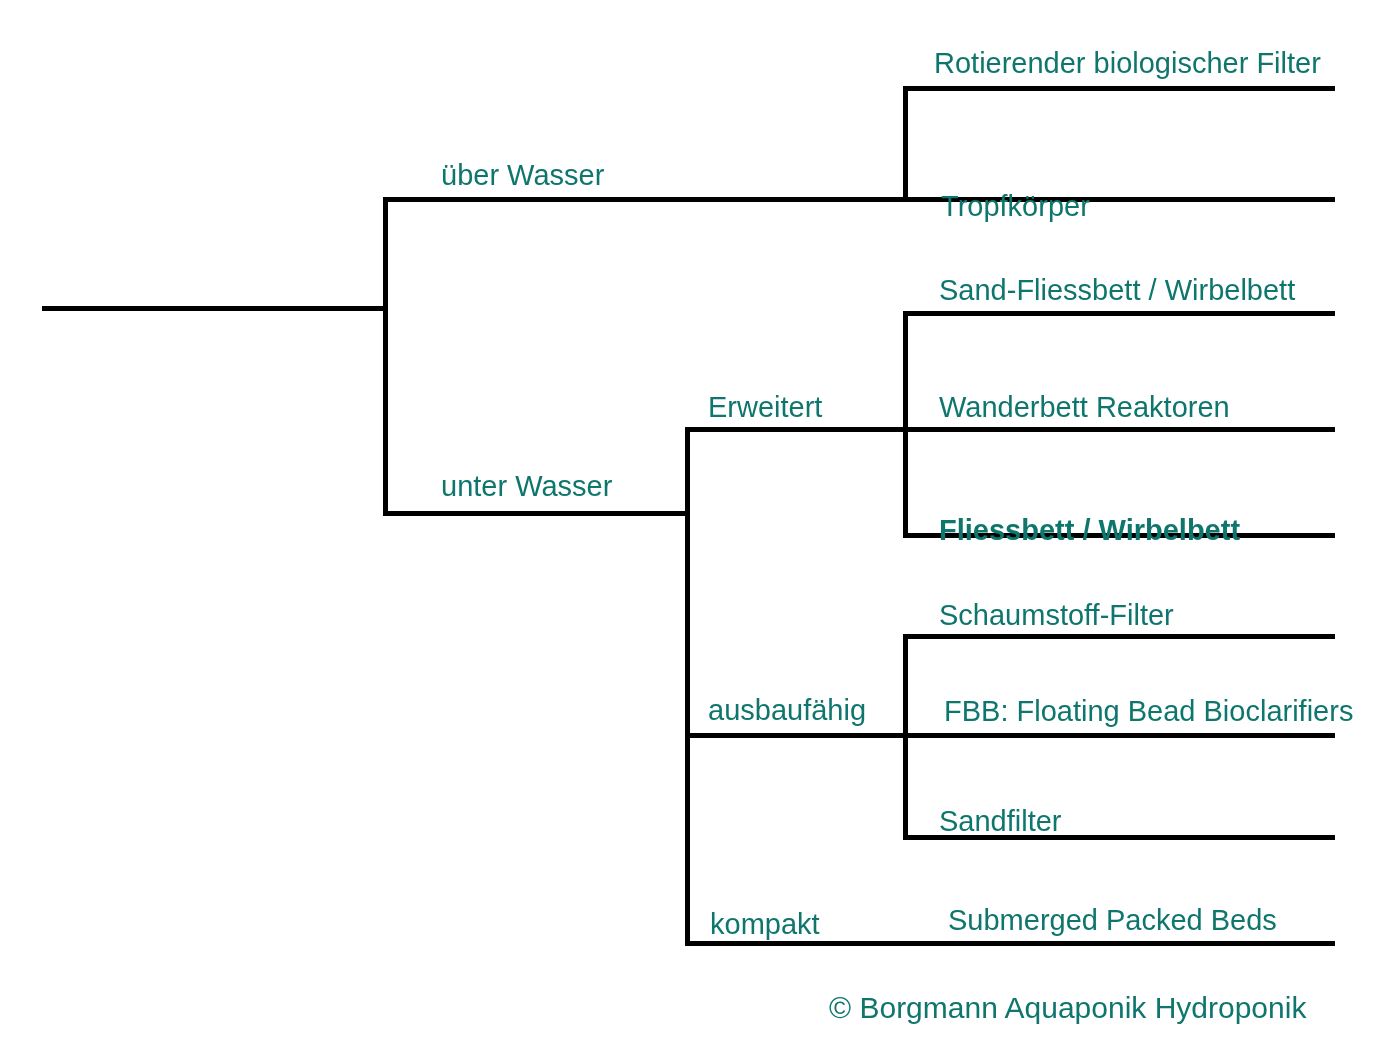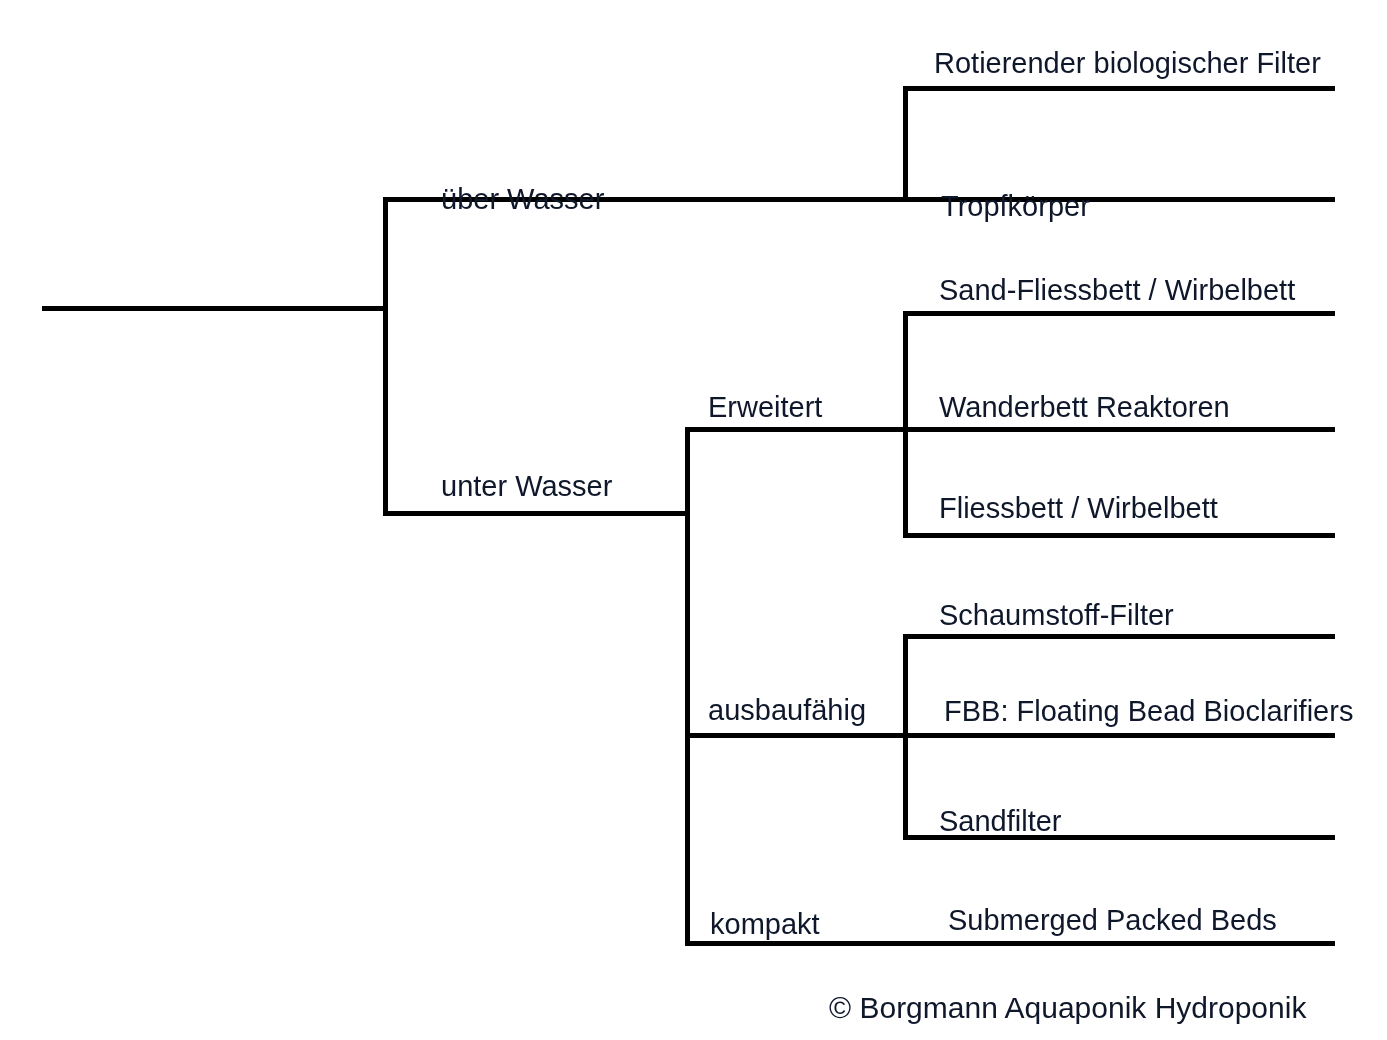--- a/index.html
+++ b/index.html
@@ -13,21 +13,21 @@
     height: 1040px;
     background: #ffffff;
     overflow: hidden;
     font-family: "Liberation Sans", sans-serif;
     color: #000000;
   }
   .label {
     position: absolute;
     font-size: 29px;
     line-height: 1;
-    color: #0f172a;
+    color: #0f766e;
     white-space: nowrap;
     letter-spacing: 0px;
   }
   .root-label {
     font-size: 52px;
     line-height: 1;
   }
   .footer-label {
     font-size: 30px;
     line-height: 1;
@@ -64,35 +64,35 @@
   <div class="hline" style="left:903px; top:533px; width:432px;"></div>
 
   <div class="hline" style="left:685px; top:733px; width:650px;"></div>
   <div class="vline" style="left:903px; top:634px; height:206px;"></div>
   <div class="hline" style="left:903px; top:634px; width:432px;"></div>
   <div class="hline" style="left:903px; top:835px; width:432px;"></div>
 
   <div class="hline" style="left:685px; top:941px; width:650px;"></div>
 
 
-  <div class="label" style="left:441px; top:161px;margin-top:24px;">über Wasser</div>
+  <div class="label" style="left:441px; top:161px;">über Wasser</div>
 
   <div class="label" style="left:934px; top:49px;">Rotierender biologischer Filter</div>
 
   <div class="label" style="left:941px; top:176px;margin-top:16px;">Tropfkörper</div>
 
   <div class="label" style="left:441px; top:472px;">unter Wasser</div>
 
   <div class="label" style="left:708px; top:393px;">Erweitert</div>
 
   <div class="label" style="left:939px; top:276px;">Sand-Fliessbett / Wirbelbett</div>
 
   <div class="label" style="left:939px; top:393px;text-align:right;">Wanderbett Reaktoren</div>
 
-  <div class="label" style="left:939px; top:494px;">Fliessbett / Wirbelbett</div>
+  <div class="label" style="left:939px; top:516px;font-weight:bold;">Fliessbett / Wirbelbett</div>
 
   <div class="label" style="left:708px; top:696px;">ausbaufähig</div>
 
   <div class="label" style="left:939px; top:601px;">Schaumstoff-Filter</div>
 
   <div class="label" style="left:944px; top:697px;">FBB: Floating Bead Bioclarifiers</div>
 
   <div class="label" style="left:939px; top:807px;">Sandfilter</div>
 
   <div class="label" style="left:710px; top:910px;">kompakt</div>

